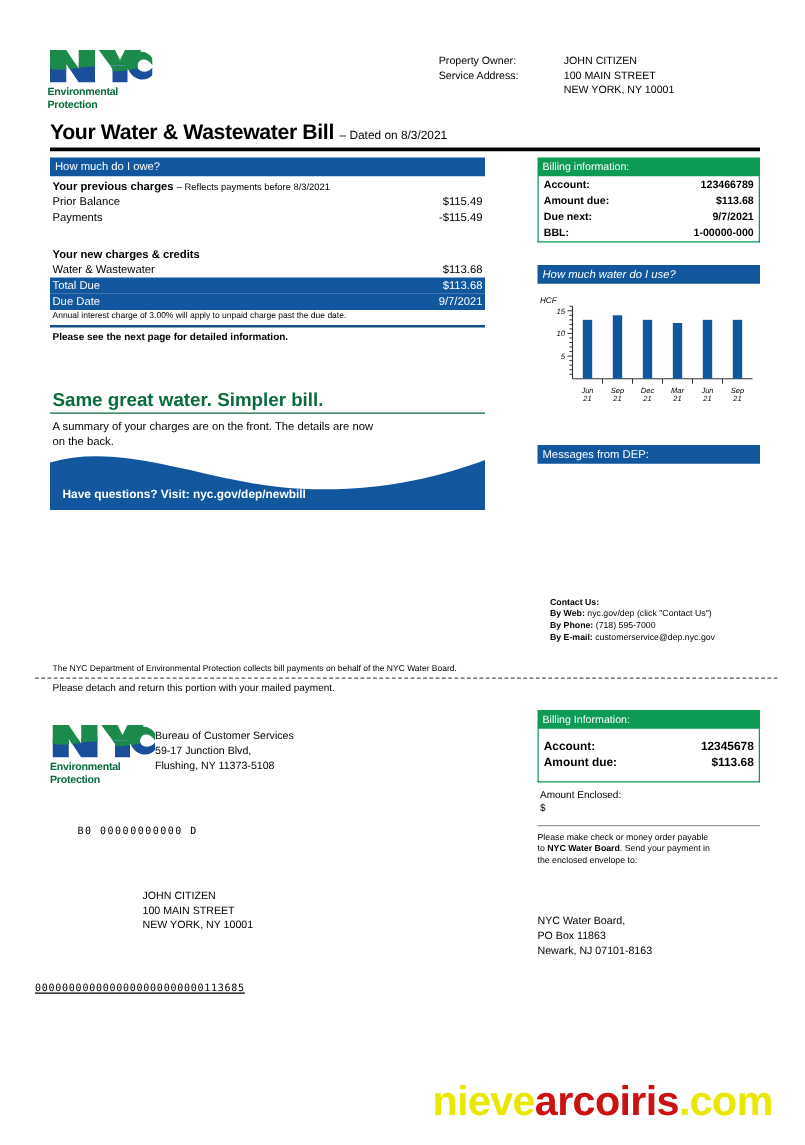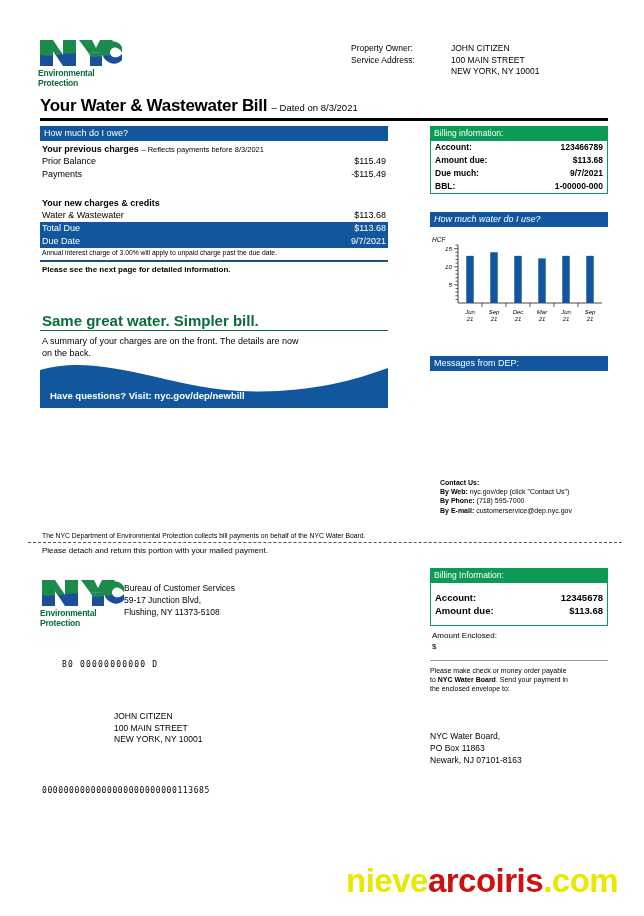--- a/index.html
+++ b/index.html
@@ -137,23 +137,23 @@
   #stub-ocr {
     position: absolute; left: 62px; top: 660px;
     font-family: "DejaVu Sans Mono", monospace;
     font-size: 8px; letter-spacing: 1.2px;
   }
   #stub-cust {
     position: absolute; left: 114px; top: 711px;
     font-size: 8.5px; line-height: 11.5px;
   }
   #stub-bottom-ocr {
-    position: absolute; left: 42px; top: 786px;
+    position: absolute; left: 28px; top: 786px;
     font-family: "DejaVu Sans Mono", monospace;
-    font-size: 8px; letter-spacing: 0.6px;
+    font-size: 8px; letter-spacing: 0.6px; text-decoration: underline;
   }
 
   
   #stub-right { position: absolute; left: 430px; top: 568px; width: 178px; }
   .amt-enclosed {
     font-size: 8px; line-height: 11px; padding: 4px 2px 0 2px;
   }
   .pay-rule { height: 1px; background: #9a9a9a; margin-top: 8px; }
   .pay-note { font-size: 7px; line-height: 9px; padding-top: 5px; }
   #stub-mail {
@@ -283,21 +283,21 @@
   <div class="billbox">
     <div class="bill-row">
       <span>Account:</span>
       <span>123466789</span>
     </div>
     <div class="bill-row">
       <span>Amount due:</span>
       <span>$113.68</span>
     </div>
     <div class="bill-row">
-      <span>Due much:</span>
+      <span>Due next:</span>
       <span>9/7/2021</span>
     </div>
     <div class="bill-row">
       <span>BBL:</span>
       <span>1-00000-000</span>
     </div>
   </div>
 </div>
 
 <div id="chart-sec">

